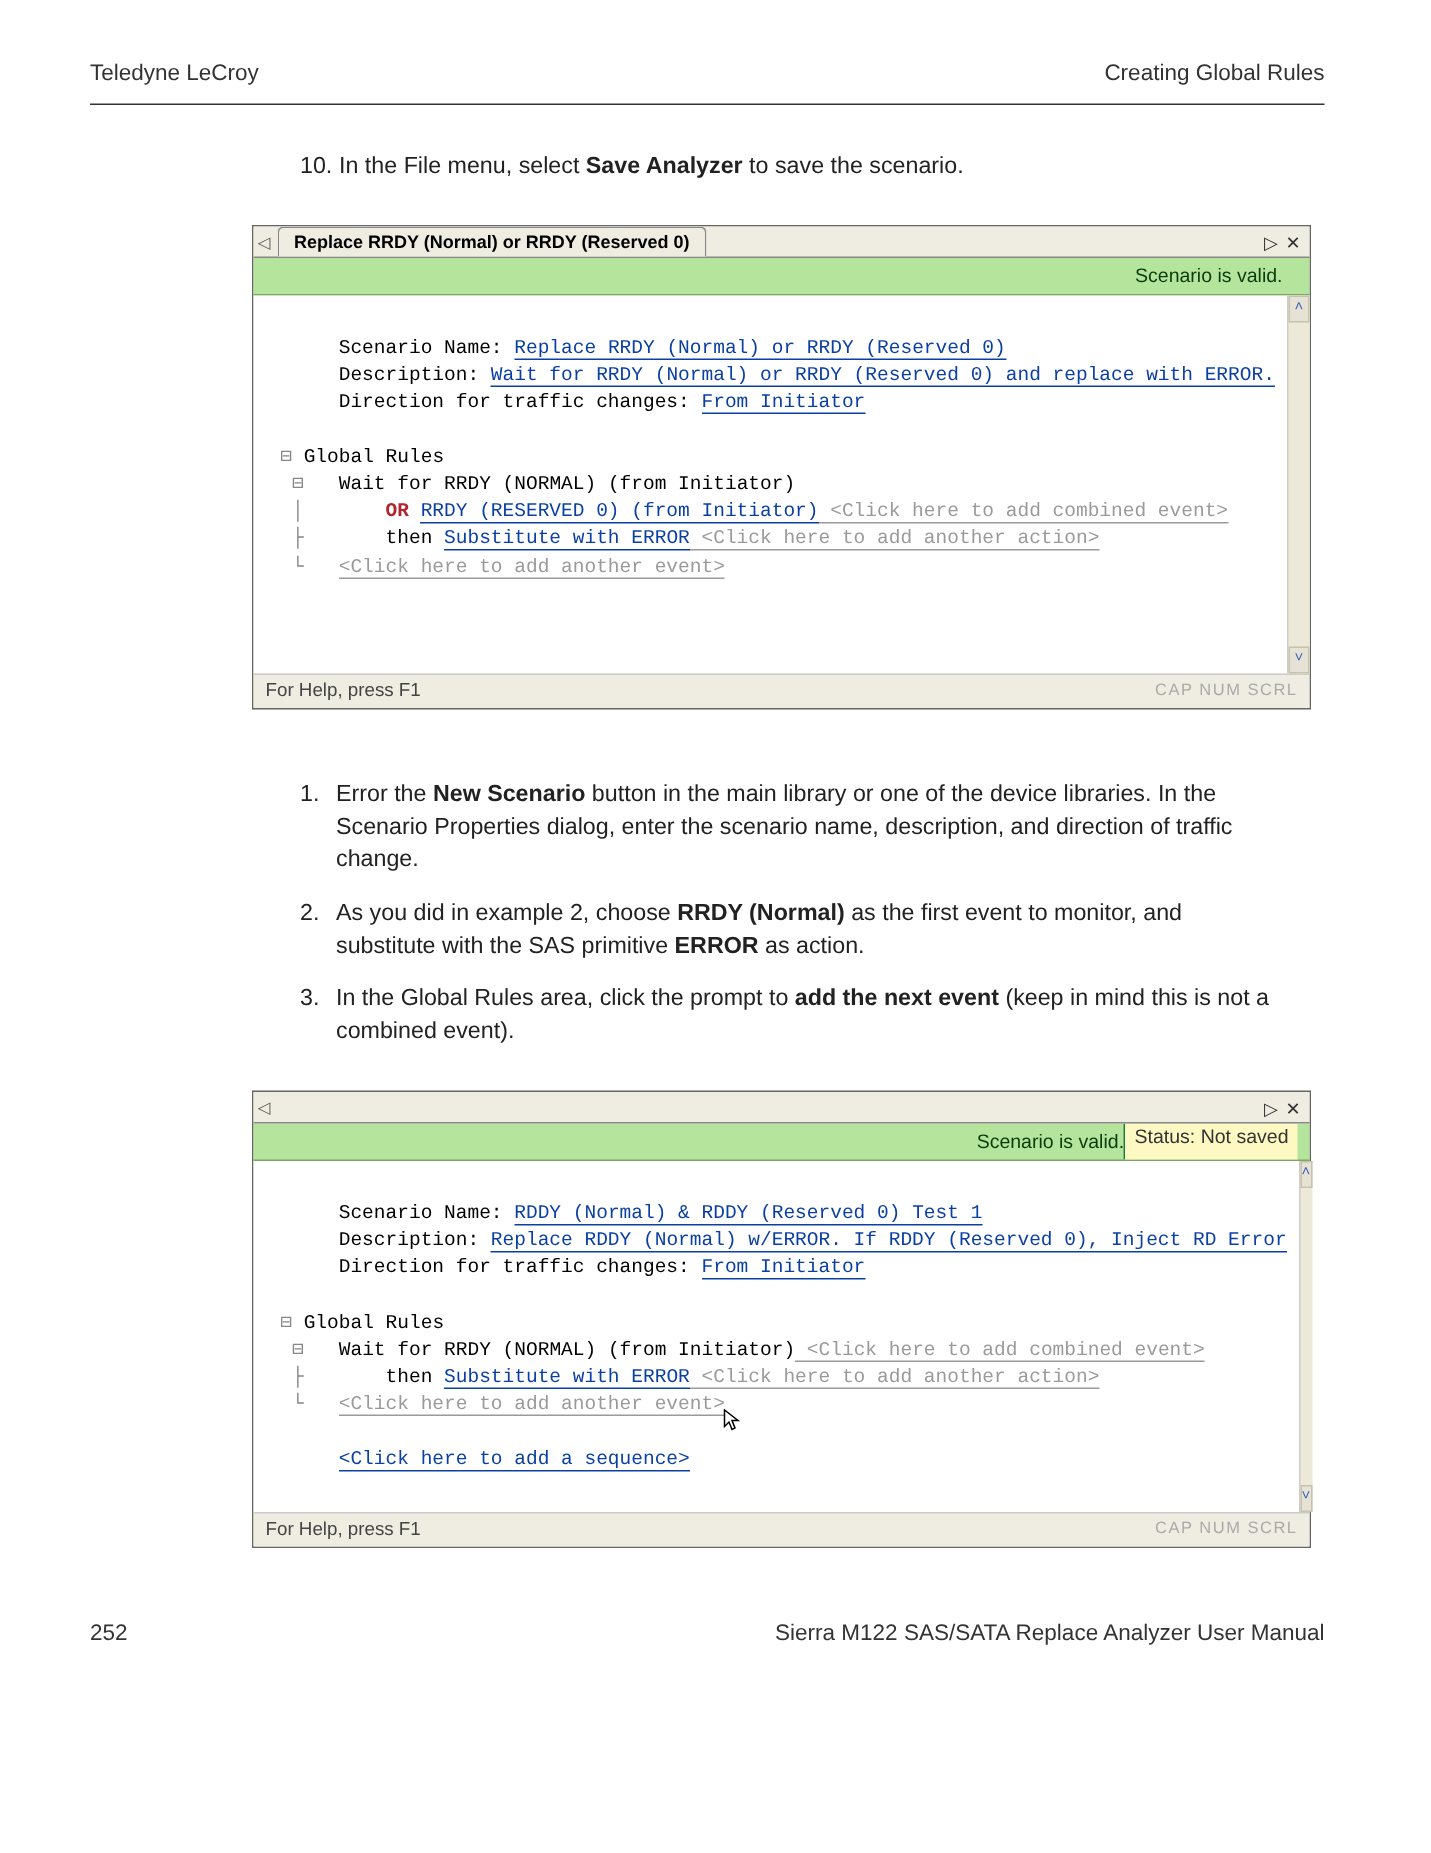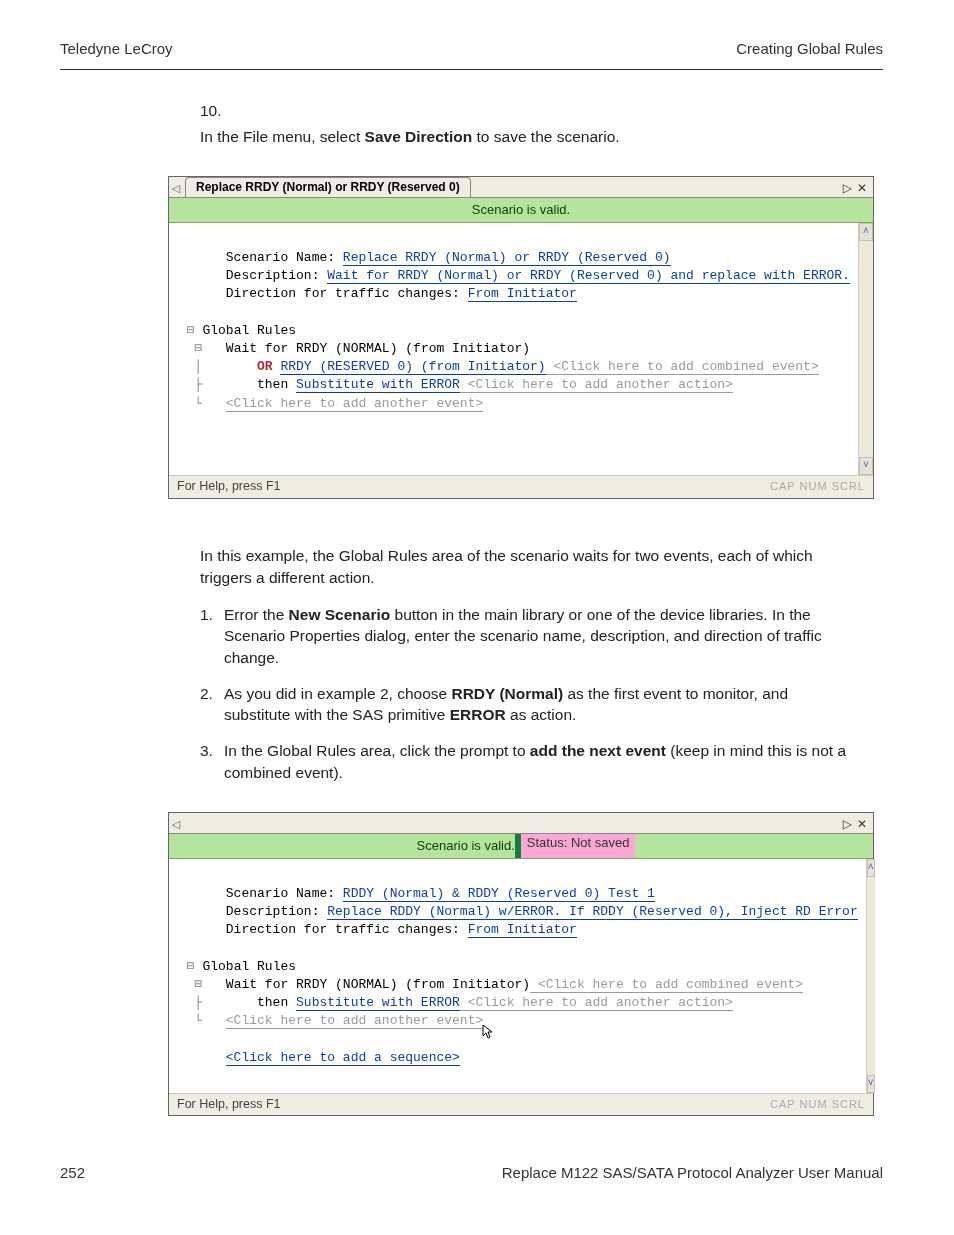--- a/index.html
+++ b/index.html
@@ -1,29 +1,29 @@
 <!DOCTYPE html>
 <html><head>
 <meta charset="utf-8">
 <style>
   html,body{margin:0;padding:0;background:#fff;font-family:"Segoe UI",Arial,sans-serif;color:#222;font-size:15.5px;line-height:1.4;}
   .page{width:943px;box-sizing:border-box;padding:38px 60px 38px 60px;}
   .hdr{display:flex;justify-content:space-between;font-size:15px;color:#333;margin-bottom:10px;}
   .hrule{border:none;border-top:1px solid #333;margin:6px 0 30px;}
   .content{padding-left:140px;padding-right:30px;}
-  .step{display:flex;margin-bottom:28px;flex-direction:column;}
+  .step{display:flex;margin-bottom:28px;}
   .stepnum{width:26px;flex:0 0 26px;}
   .steptxt{flex:1;}
   b{font-weight:700;}
   .shot{margin:10px 0 46px 108px;border:1px solid #666;position:relative;background:#efece1;width:704px;font-size:13px;color:#000;}
   .tabbar{height:20px;background:#efece1;display:flex;align-items:flex-end;border-bottom:1px solid #888;position:relative;}
   .tabnav{width:14px;text-align:center;color:#555;font-size:11px;}
   .tab{background:#efece1;border:1px solid #888;border-bottom:none;border-radius:4px 4px 0 0;padding:1px 10px;font-weight:700;font-family:"Segoe UI",Arial,sans-serif;font-size:12px;margin-left:2px;}
   .tabright{margin-left:auto;display:flex;align-items:center;gap:5px;padding-right:6px;color:#333;font-size:12px;}
-  .statusbar{background:#b5e59d;border-bottom:1px solid #7aa860;padding:3px 18px;font-size:13px;color:#0b3b0b;display:flex;justify-content:center;}
+  .statusbar{background:#b5e59d;border-bottom:1px solid #7aa860;padding:3px 18px;font-size:13px;color:#0b3b0b;display:flex;justify-content:flex-end;}
   .editor{display:flex;background:#fff;}
   .editor-body{flex:1;padding:8px 8px 8px 10px;font-family:"Courier New",monospace;font-size:13px;white-space:pre;color:#333;position:relative;}
   .scrollbar{width:18px;background:#ece9d8;border-left:1px solid #ccc;display:flex;flex-direction:column;}
   .sbbtn{height:16px;background:#e6e3d6;border:1px solid #c7c2a9;color:#4562b5;font-size:10px;text-align:center;line-height:14px;}
   .sbtrack{flex:1;}
   .ul{color:#0a3fa4;border-bottom:1px solid #0a3fa4;}
   .gray{color:#9a9a9a;border-bottom:1px solid #9a9a9a;}
   .kw{color:#000;}
   .orkw{color:#b0262e;font-weight:700;}
   .tree{color:#888;}
@@ -44,21 +44,21 @@
   <div class="hdr">
     <span>Teledyne LeCroy</span>
     <span>Creating Global Rules</span>
   </div>
   <hr class="hrule">
 
   <div class="content">
     <div class="step">
       <div class="stepnum">10.</div>
       <div class="steptxt">
-        <span>In the File menu, select </span><b>Save Direction</b><span> to save the scenario.</span>
+        <span>In the File menu, select </span><b>Save Analyzer</b><span> to save the scenario.</span>
       </div>
     </div>
   </div>
 
   <div class="shot">
     <div class="tabbar">
       <div class="tabnav">◁</div>
       <div class="tab">Replace RRDY (Normal) or RRDY (Reserved 0)</div>
       <div class="tabright">
         <span>▷</span>
@@ -89,21 +89,20 @@
         <div class="sbbtn">˅</div>
       </div>
     </div>
     <div class="botbar">
       <span>For Help, press F1</span>
       <span class="capnum">CAP NUM SCRL</span>
     </div>
   </div>
 
   <div class="content">
-    <p>In this example, the Global Rules area of the scenario waits for two events, each of which triggers a different action.</p>
     <ol class="steps">
       <li>
         <span class="n">1.</span>
         <span class="t"><span>Error the </span><b>New Scenario</b><span> button in the main library or one of the device libraries. In the Scenario Properties dialog, enter the scenario name, description, and direction of traffic change.</span></span>
       </li>
       <li>
         <span class="n">2.</span>
         <span class="t"><span>As you did in example 2, choose </span><b>RRDY (Normal)</b><span> as the first event to monitor, and substitute with the SAS primitive </span><b>ERROR</b><span> as action.</span></span>
       </li>
       <li>
@@ -116,21 +115,21 @@
   <div class="shot" style="margin-top:28px;">
     <div class="tabbar">
       <div class="tabnav">◁</div>
       <div class="tabright">
         <span>▷</span>
         <span>✕</span>
       </div>
     </div>
     <div class="statusbar">
       <span>Scenario is valid.</span>
-      <span style="background:#f9a8d4;border-left:6px solid #15803d;padding:0 6px;margin:-3px -10px -3px 0;color:#333;">Status: Not saved</span>
+      <span style="background:#fef9c3;border-left:1px solid #15803d;padding:0 6px;margin:-3px -10px -3px 0;color:#333;">Status: Not saved</span>
     </div>
     <div class="editor">
       <div class="editor-body">
 <span>      </span><span class="kw">Scenario Name: </span><span class="ul">RDDY (Normal) &amp; RDDY (Reserved 0) Test 1</span>
 <span>      </span><span class="kw">Description: </span><span class="ul">Replace RDDY (Normal) w/ERROR. If RDDY (Reserved 0), Inject RD Error</span>
 <span>      </span><span class="kw">Direction for traffic changes: </span><span class="ul">From Initiator</span>
 
 <span class="tree"> ⊟ </span><span class="kw">Global Rules</span>
 <span class="tree">  ⊟   </span><span class="kw">Wait for RRDY (NORMAL) (from Initiator)</span><span class="gray"> &lt;Click here to add combined event&gt;</span>
 <span class="tree">  ├       </span><span class="kw">then </span><span class="ul">Substitute with ERROR</span><span class="gray"> &lt;Click here to add another action&gt;</span>
@@ -147,15 +146,15 @@
       </div>
     </div>
     <div class="botbar">
       <span>For Help, press F1</span>
       <span class="capnum">CAP NUM SCRL</span>
     </div>
   </div>
 
   <div class="ftr">
     <span>252</span>
-    <span>Replace M122 SAS/SATA Protocol Analyzer User Manual</span>
+    <span>Sierra M122 SAS/SATA Replace Analyzer User Manual</span>
   </div>
 </div>
 
 </body></html>

